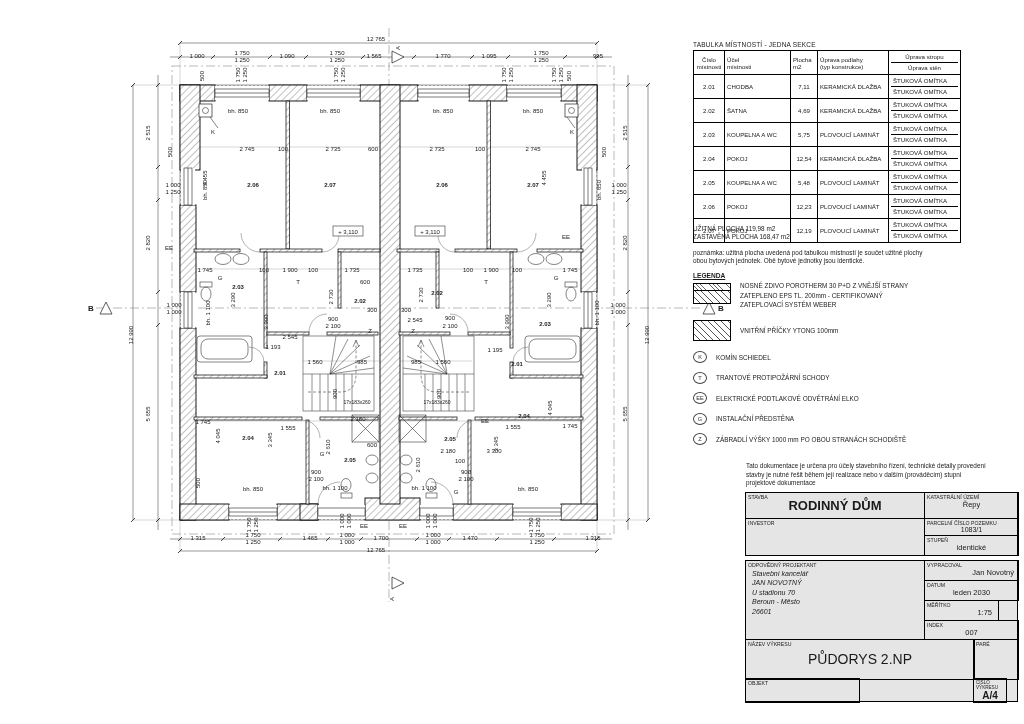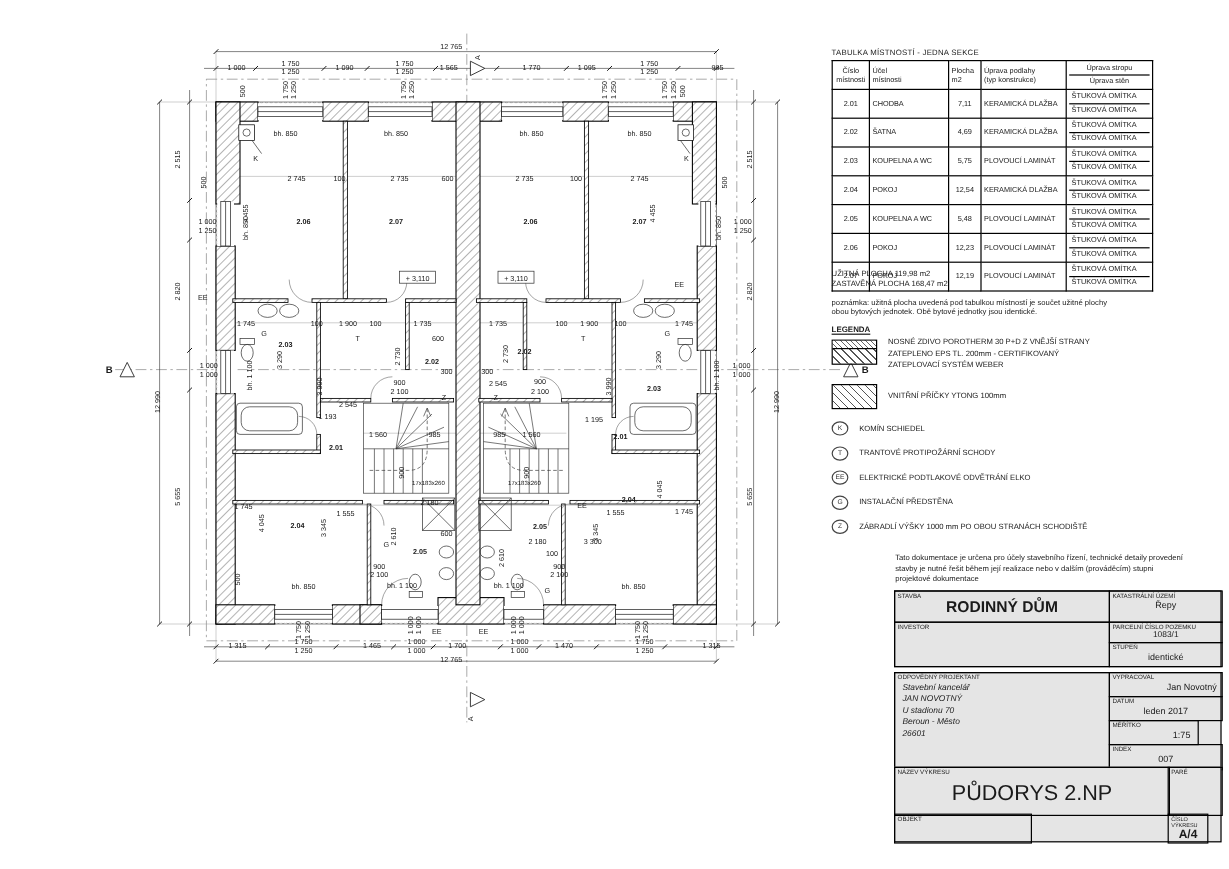--- a/index.html
+++ b/index.html
@@ -615,36 +615,36 @@
       <div>Beroun - Město</div>
       <div>26601</div>
     </div>
   </div>
   <div class="cell" style="left:178px;top:-1px;width:95px;height:21px">
     <div class="lab">VYPRACOVAL</div>
     <div class="val" style="text-align:right;padding-right:4px">Jan Novotný</div>
   </div>
   <div class="cell" style="left:178px;top:19px;width:95px;height:21px">
     <div class="lab">DATUM</div>
-    <div class="val">leden 2017</div>
+    <div class="val">leden 2030</div>
   </div>
   <div class="cell" style="left:178px;top:39px;width:75px;height:21px">
     <div class="lab">MĚŘÍTKO</div>
     <div class="val" style="text-align:right;padding-right:6px">1:75</div>
   </div>
   <div class="cell" style="left:178px;top:59px;width:95px;height:22px">
     <div class="lab">INDEX</div>
     <div class="val">007</div>
   </div>
 </div>
 
 <div class="abs tb" style="left:745px;top:639px;width:273px;height:63px">
   <div class="cell" style="left:-1px;top:-1px;width:230px;height:41px">
     <div class="lab">NÁZEV VÝKRESU</div>
-    <div class="val" style="font-size:18px;margin-top:4px">PŮDORYS 2.NP</div>
+    <div class="val" style="font-size:14px;margin-top:4px">PŮDORYS 2.NP</div>
   </div>
   <div class="cell" style="left:227px;top:-1px;width:46px;height:41px">
     <div class="lab">PARÉ</div>
     <div class="val"></div>
   </div>
   <div class="cell" style="left:-1px;top:38px;width:115px;height:25px">
     <div class="lab">OBJEKT</div>
     <div class="val"></div>
   </div>
   <div class="cell" style="left:227px;top:38px;width:34px;height:25px">

